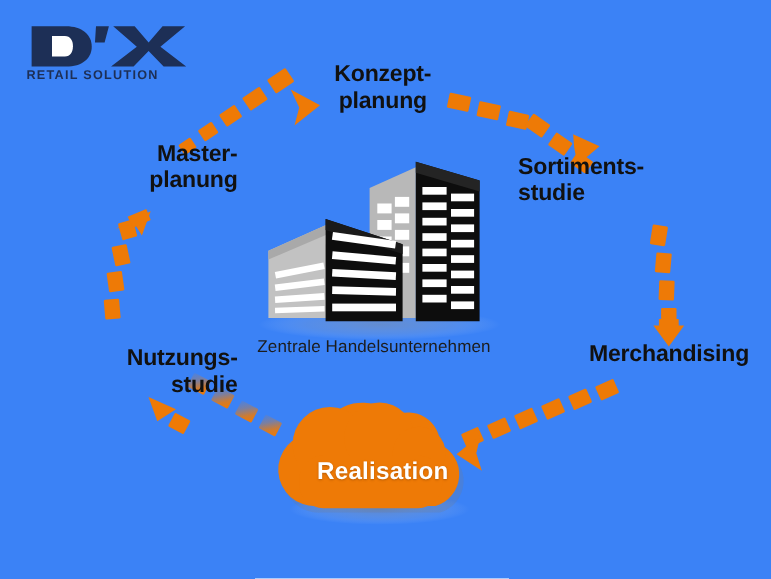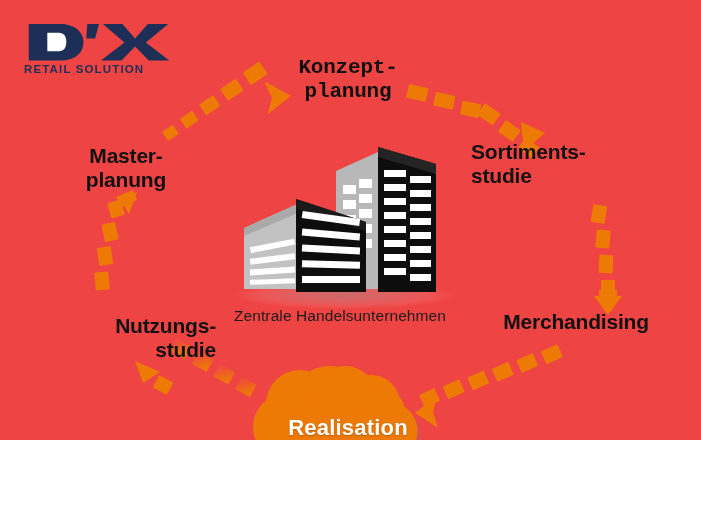--- a/index.html
+++ b/index.html
@@ -7,22 +7,22 @@
     margin: 0;
     padding: 0;
     background: #ffffff;
   }
   body {
     font-family: "Liberation Sans", "DejaVu Sans", sans-serif;
   }
   #canvas {
     position: relative;
     width: 701px;
-    height: 440px;
-    background: #ef4444;
+    height: 526px;
+    background: #3b82f6;
     overflow: hidden;
   }
 
   
   #logo {
     position: absolute;
     left: 24px;
     top: 22px;
     width: 150px;
     height: 62px;
@@ -55,28 +55,28 @@
   .stage-label {
     position: absolute;
     color: #111111;
     font-weight: bold;
     font-size: 21px;
     line-height: 1.15;
     letter-spacing: -0.2px;
     white-space: pre-line;
     font-family: "Liberation Sans", sans-serif;
   }
-  .stage-label.c   { text-align: center; font-family: Liberation Mono, monospace; }
+  .stage-label.c   { text-align: center; }
   .stage-label.r   { text-align: right; }
   .stage-label.l   { text-align: left; }
 
   #label-konzept       { left: 248px; top: 56px;  width: 200px; }
   #label-sortiments    { left: 471px; top: 140px; width: 200px; text-align: left;}
-  #label-merchandising { left: 471px; top: 310px; width: 210px; text-align: center;}
-  #label-master        { left:  36px; top: 144px; width: 180px; text-align: center;}
+  #label-merchandising { left: 471px; top: 310px; width: 210px; text-align: right;}
+  #label-master        { left:  36px; top: 128px; width: 180px; text-align: right;}
   #label-nutzungs      { left:  26px; top: 298px; width: 190px; text-align: right; margin-top: 16px;}
 
   
   #caption-buildings {
     position: absolute;
     left: 180px;
     top: 307px;
     width: 320px;
     text-align: center;
     font-size: 15.5px;

